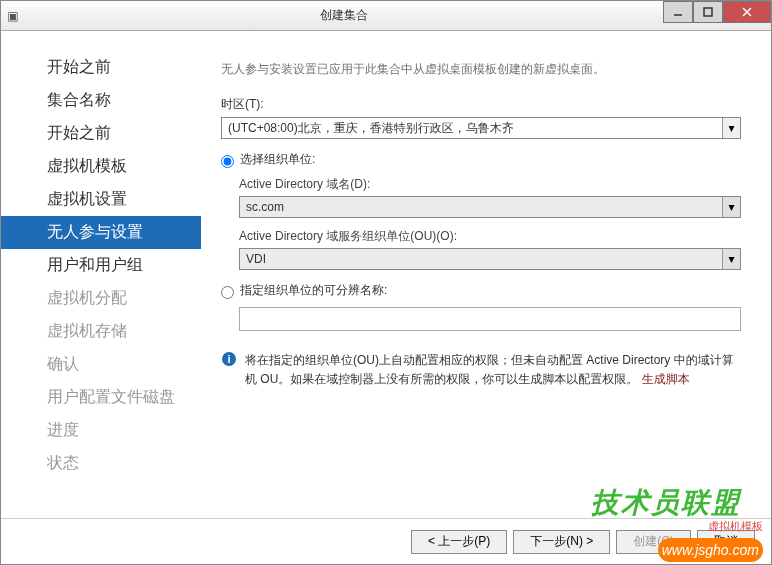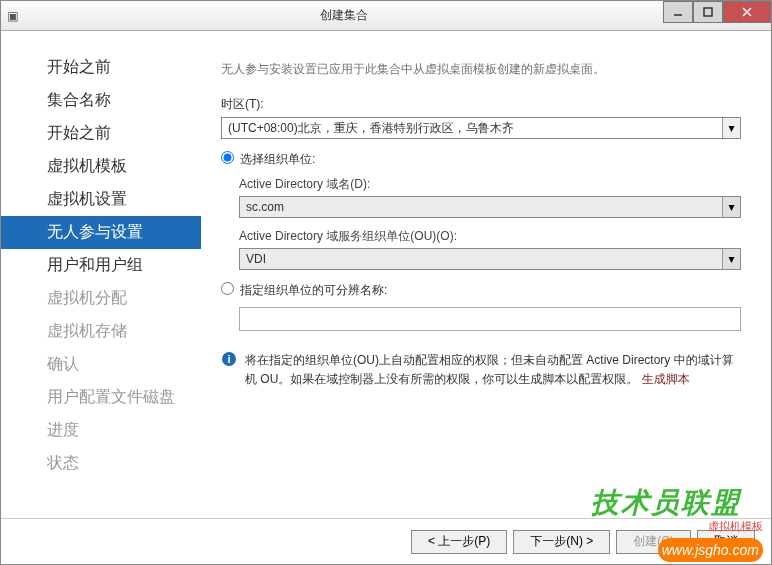--- a/index.html
+++ b/index.html
@@ -29,21 +29,21 @@
     
     .field-group { margin-bottom: 12px; }
     .field-label { color: #333; margin-bottom: 4px; display: block; }
     .sub-label { color: #444; margin-bottom: 3px; display: block; font-size: 12px; padding-left: 0; }
     .dropdown { width: 100%; height: 22px; border: 1px solid #888; background: #fff; display: flex; align-items: center; }
     .dropdown.disabled { background: #ebebeb; }
     .dropdown .value { flex: 1; padding: 0 6px; color: #333; font-size: 12px; }
     .dropdown .arrow { width: 18px; border-left: 1px solid #999; height: 100%; display: flex; align-items: center; justify-content: center; background: #f0f0f0; }
     .dropdown.disabled .arrow { background: #e0e0e0; }
     
-    .radio-row { display: flex; align-items: flex-start; margin-bottom: 8px; }
+    .radio-row { display: flex; align-items: flex-end; margin-bottom: 8px; }
     .radio-row input[type=radio] { margin-right: 6px; }
     .radio-row label { color: #333; }
     .indent-block { padding-left: 18px; margin-bottom: 12px; }
     
     .text-input { width: 100%; height: 24px; border: 1px solid #aaa; padding: 0 6px; font-size: 12px; }
     
     .info-box { display: flex; gap: 8px; margin-top: 20px; line-height: 1.6; }
     .info-icon { width: 16px; height: 16px; flex-shrink: 0; }
     .info-text { color: #333; }
     .info-text a { color: #7f1d1d; text-decoration: none; }

